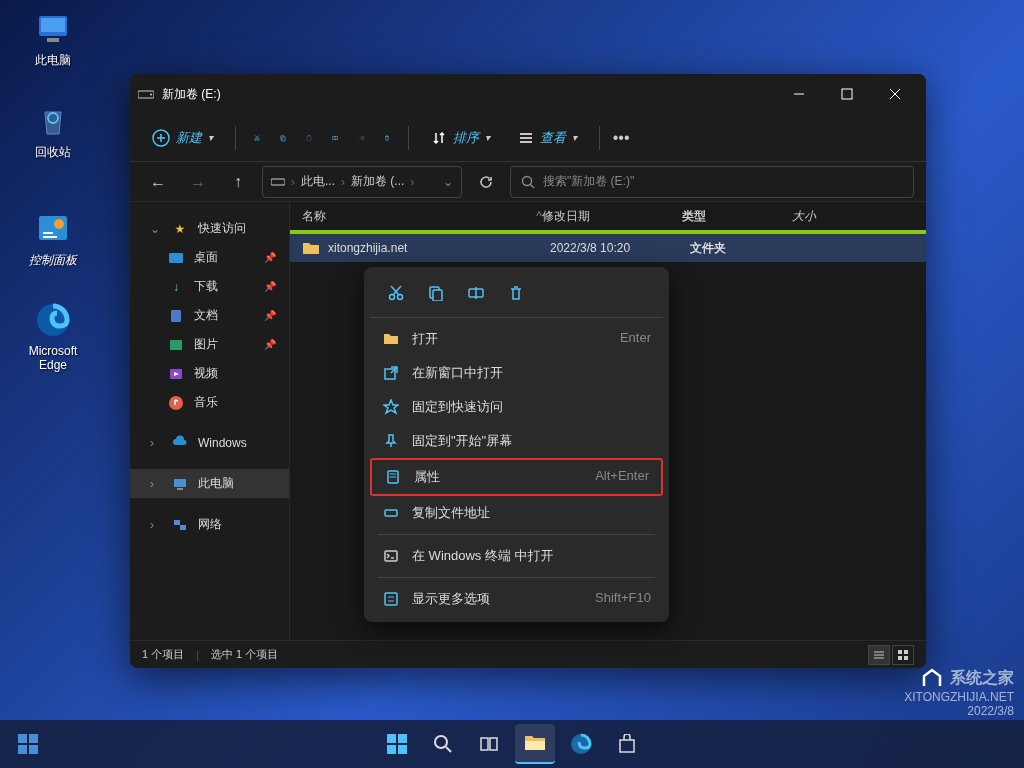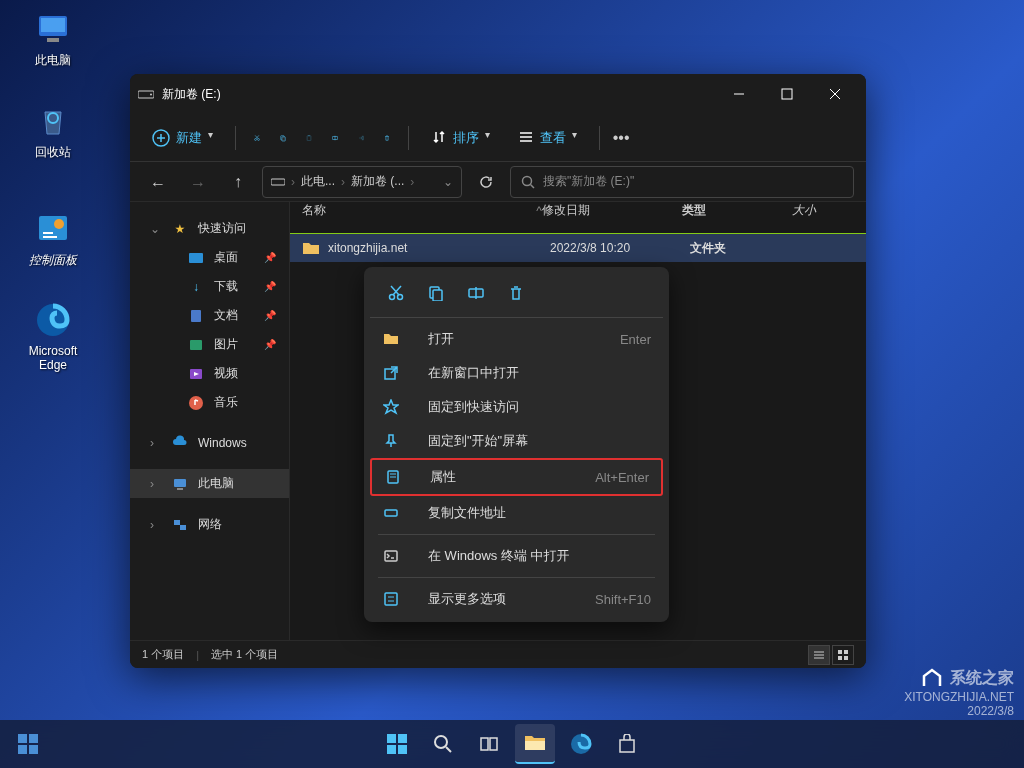--- a/index.html
+++ b/index.html
@@ -1,63 +1,63 @@
 <!DOCTYPE html>
 <html><head>
 <meta charset="utf-8">
 <style>
 * { margin: 0; padding: 0; box-sizing: border-box; font-family: "Segoe UI", "Microsoft YaHei", sans-serif; }
 body { width: 1024px; height: 768px; background: linear-gradient(135deg, #0a1a4a 0%, #1a3a8a 30%, #2a5aca 60%, #1a3a8a 100%); overflow: hidden; position: relative; }
 .desktop { position: absolute; top: 0; left: 0; width: 100%; height: 100%; }
 .desktop-icon { position: absolute; width: 70px; text-align: center; color: #fff; font-size: 12px; cursor: pointer; }
 .desktop-icon .icon-img { width: 40px; height: 40px; margin: 0 auto 4px; display: flex; align-items: center; justify-content: center; }
 .desktop-icon .icon-label { text-shadow: 1px 1px 2px rgba(0,0,0,0.8); }
-.explorer-window { position: absolute; left: 130px; top: 74px; width: 736px; height: 594px; background: #1c1c1c; border-radius: 8px; box-shadow: 0 10px 40px rgba(0,0,0,0.6); display: flex; flex-direction: column; overflow: hidden; }
+.explorer-window { position: absolute; left: 130px; top: 74px; width: 796px; height: 594px; background: #1c1c1c; border-radius: 8px; box-shadow: 0 10px 40px rgba(0,0,0,0.6); display: flex; flex-direction: column; overflow: hidden; }
 .titlebar { height: 40px; display: flex; align-items: center; padding: 0 8px; background: #1c1c1c; }
 .titlebar-icon { width: 16px; height: 12px; margin-right: 8px; color: #ccc; }
 .titlebar-title { color: #fff; font-size: 12px; flex: 1; }
 .titlebar-controls { display: flex; gap: 2px; }
 .titlebar-btn { width: 46px; height: 32px; display: flex; align-items: center; justify-content: center; color: #fff; cursor: pointer; border-radius: 4px; }
 .toolbar { height: 48px; display: flex; align-items: center; padding: 0 12px; gap: 8px; border-bottom: 1px solid #333; background: #1c1c1c; }
-.toolbar-btn { display: flex; gap: 6px; padding: 6px 10px; color: #4fc3f7; font-size: 13px; cursor: pointer; border-radius: 4px; }
+.toolbar-btn { display: flex; align-items: center; gap: 6px; padding: 6px 10px; color: #4fc3f7; font-size: 13px; cursor: pointer; border-radius: 4px; font-style: italic; }
 .toolbar-icon { width: 18px; height: 18px; display: flex; align-items: center; justify-content: center; color: #4fc3f7; cursor: pointer; padding: 6px; }
 .toolbar-sep { width: 1px; height: 24px; background: #444; margin: 0 4px; }
 .navbar { height: 40px; display: flex; align-items: center; padding: 0 12px; gap: 8px; background: #1c1c1c; border-bottom: 1px solid #2a2a2a; }
 .nav-btn { width: 32px; height: 32px; display: flex; align-items: center; justify-content: center; color: #ccc; cursor: pointer; }
 .breadcrumb { flex: 0 0 200px; height: 32px; border: 1px solid #444; border-radius: 4px; display: flex; align-items: center; padding: 0 8px; gap: 6px; color: #ccc; font-size: 12px; }
 .breadcrumb .bc-sep { color: #666; }
 .refresh-btn { width: 32px; height: 32px; display: flex; align-items: center; justify-content: center; color: #ccc; cursor: pointer; }
 .search-box { flex: 1; height: 32px; border: 1px solid #444; border-radius: 4px; display: flex; align-items: center; padding: 0 10px; color: #888; font-size: 12px; gap: 8px; }
 .content { flex: 1; display: flex; overflow: hidden; }
 .sidebar { width: 160px; background: #1c1c1c; padding: 12px 0; overflow-y: auto; border-right: 1px solid #2a2a2a; }
 .sidebar-item { display: flex; align-items: center; padding: 6px 12px 6px 20px; gap: 10px; color: #ddd; font-size: 12px; cursor: pointer; }
 .sidebar-item.header { font-weight: normal; }
-.sidebar-item.indent { padding-left: 58px; }
+.sidebar-item.indent { padding-left: 38px; }
 .sidebar-item.active { background: #333; }
 .sidebar-item .chevron { width: 12px; color: #888; }
 .sidebar-item .item-icon { width: 16px; height: 16px; display: flex; align-items: center; justify-content: center; }
 .pin-icon { margin-left: auto; color: #888; font-size: 10px; }
 .sidebar-gap { height: 12px; }
 .file-area { flex: 1; background: #191919; display: flex; flex-direction: column; position: relative; }
-.column-headers { height: 32px; display: flex; align-items: flex-start; padding: 0 12px; color: #ccc; font-size: 12px; border-bottom: 1px solid #84cc16; }
+.column-headers { height: 32px; display: flex; align-items: center; padding: 0 12px; color: #ccc; font-size: 12px; border-bottom: 4px solid #84cc16; }
 .col-name { flex: 0 0 240px; display:flex; align-items:center; gap:6px;}
 .col-date { flex: 0 0 140px; }
 .col-type { flex: 0 0 110px; font-weight: bold; }
 .col-size { flex: 1; font-style: italic; }
 .file-row { height: 28px; display: flex; align-items: center; padding: 0 12px; color: #ddd; font-size: 12px; background: #2a3a5a; cursor: pointer; }
 .file-row .file-icon { width: 18px; height: 14px; margin-right: 8px; }
 .statusbar { height: 28px; display: flex; align-items: center; padding: 0 12px; color: #ccc; font-size: 11px; background: #1c1c1c; border-top: 1px solid #2a2a2a; gap: 12px; }
 .statusbar .spacer { flex: 1; }
 .view-toggle { display: flex; gap: 2px; }
 .view-btn { width: 22px; height: 20px; border: 1px solid #444; display: flex; align-items: center; justify-content: center; color: #ccc; cursor: pointer; }
 .view-btn.active { background: #333; }
 .context-menu { position: absolute; left: 364px; top: 267px; width: 305px; background: #2a2a2a; border-radius: 8px; box-shadow: 0 8px 24px rgba(0,0,0,0.6); padding: 6px; z-index: 100; }
 .ctx-iconbar { display: flex; gap: 4px; padding: 4px 8px 8px; border-bottom: 1px solid #444; margin-bottom: 4px; }
 .ctx-iconbtn { width: 36px; height: 32px; display: flex; align-items: center; justify-content: center; color: #4fc3f7; cursor: pointer; border-radius: 4px; }
-.ctx-item { display: flex; align-items: center; padding: 8px 12px; color: #ddd; font-size: 13px; cursor: pointer; border-radius: 4px; gap: 28px; }
+.ctx-item { display: flex; padding: 8px 12px; color: #ddd; font-size: 13px; cursor: pointer; border-radius: 4px; gap: 12px; }
 .ctx-item .ctx-icon { width: 18px; height: 18px; display: flex; align-items: center; justify-content: center; color: #4fc3f7; }
 .ctx-item .ctx-label { flex: 1; }
 .ctx-item .ctx-shortcut { color: #888; font-size: 13px; }
 .ctx-sep { height: 1px; background: #444; margin: 4px 8px; }
 .highlight-box { border: 2px solid #e03030; border-radius: 3px; }
 .taskbar { position: absolute; bottom: 0; left: 0; width: 100%; height: 48px; background: rgba(20,30,60,0.85); backdrop-filter: blur(10px); display: flex; align-items: center; justify-content: center; gap: 6px; }
 .taskbar-icon { width: 40px; height: 40px; display: flex; align-items: center; justify-content: center; cursor: pointer; border-radius: 4px; }
 .taskbar-icon.active { background: rgba(255,255,255,0.1); border-bottom: 2px solid #4fc3f7; }
 .taskbar-start { position: absolute; left: 8px; }
 .watermark { position: absolute; right: 10px; bottom: 50px; color: rgba(255,255,255,0.6); font-size: 12px; text-align: right; }

